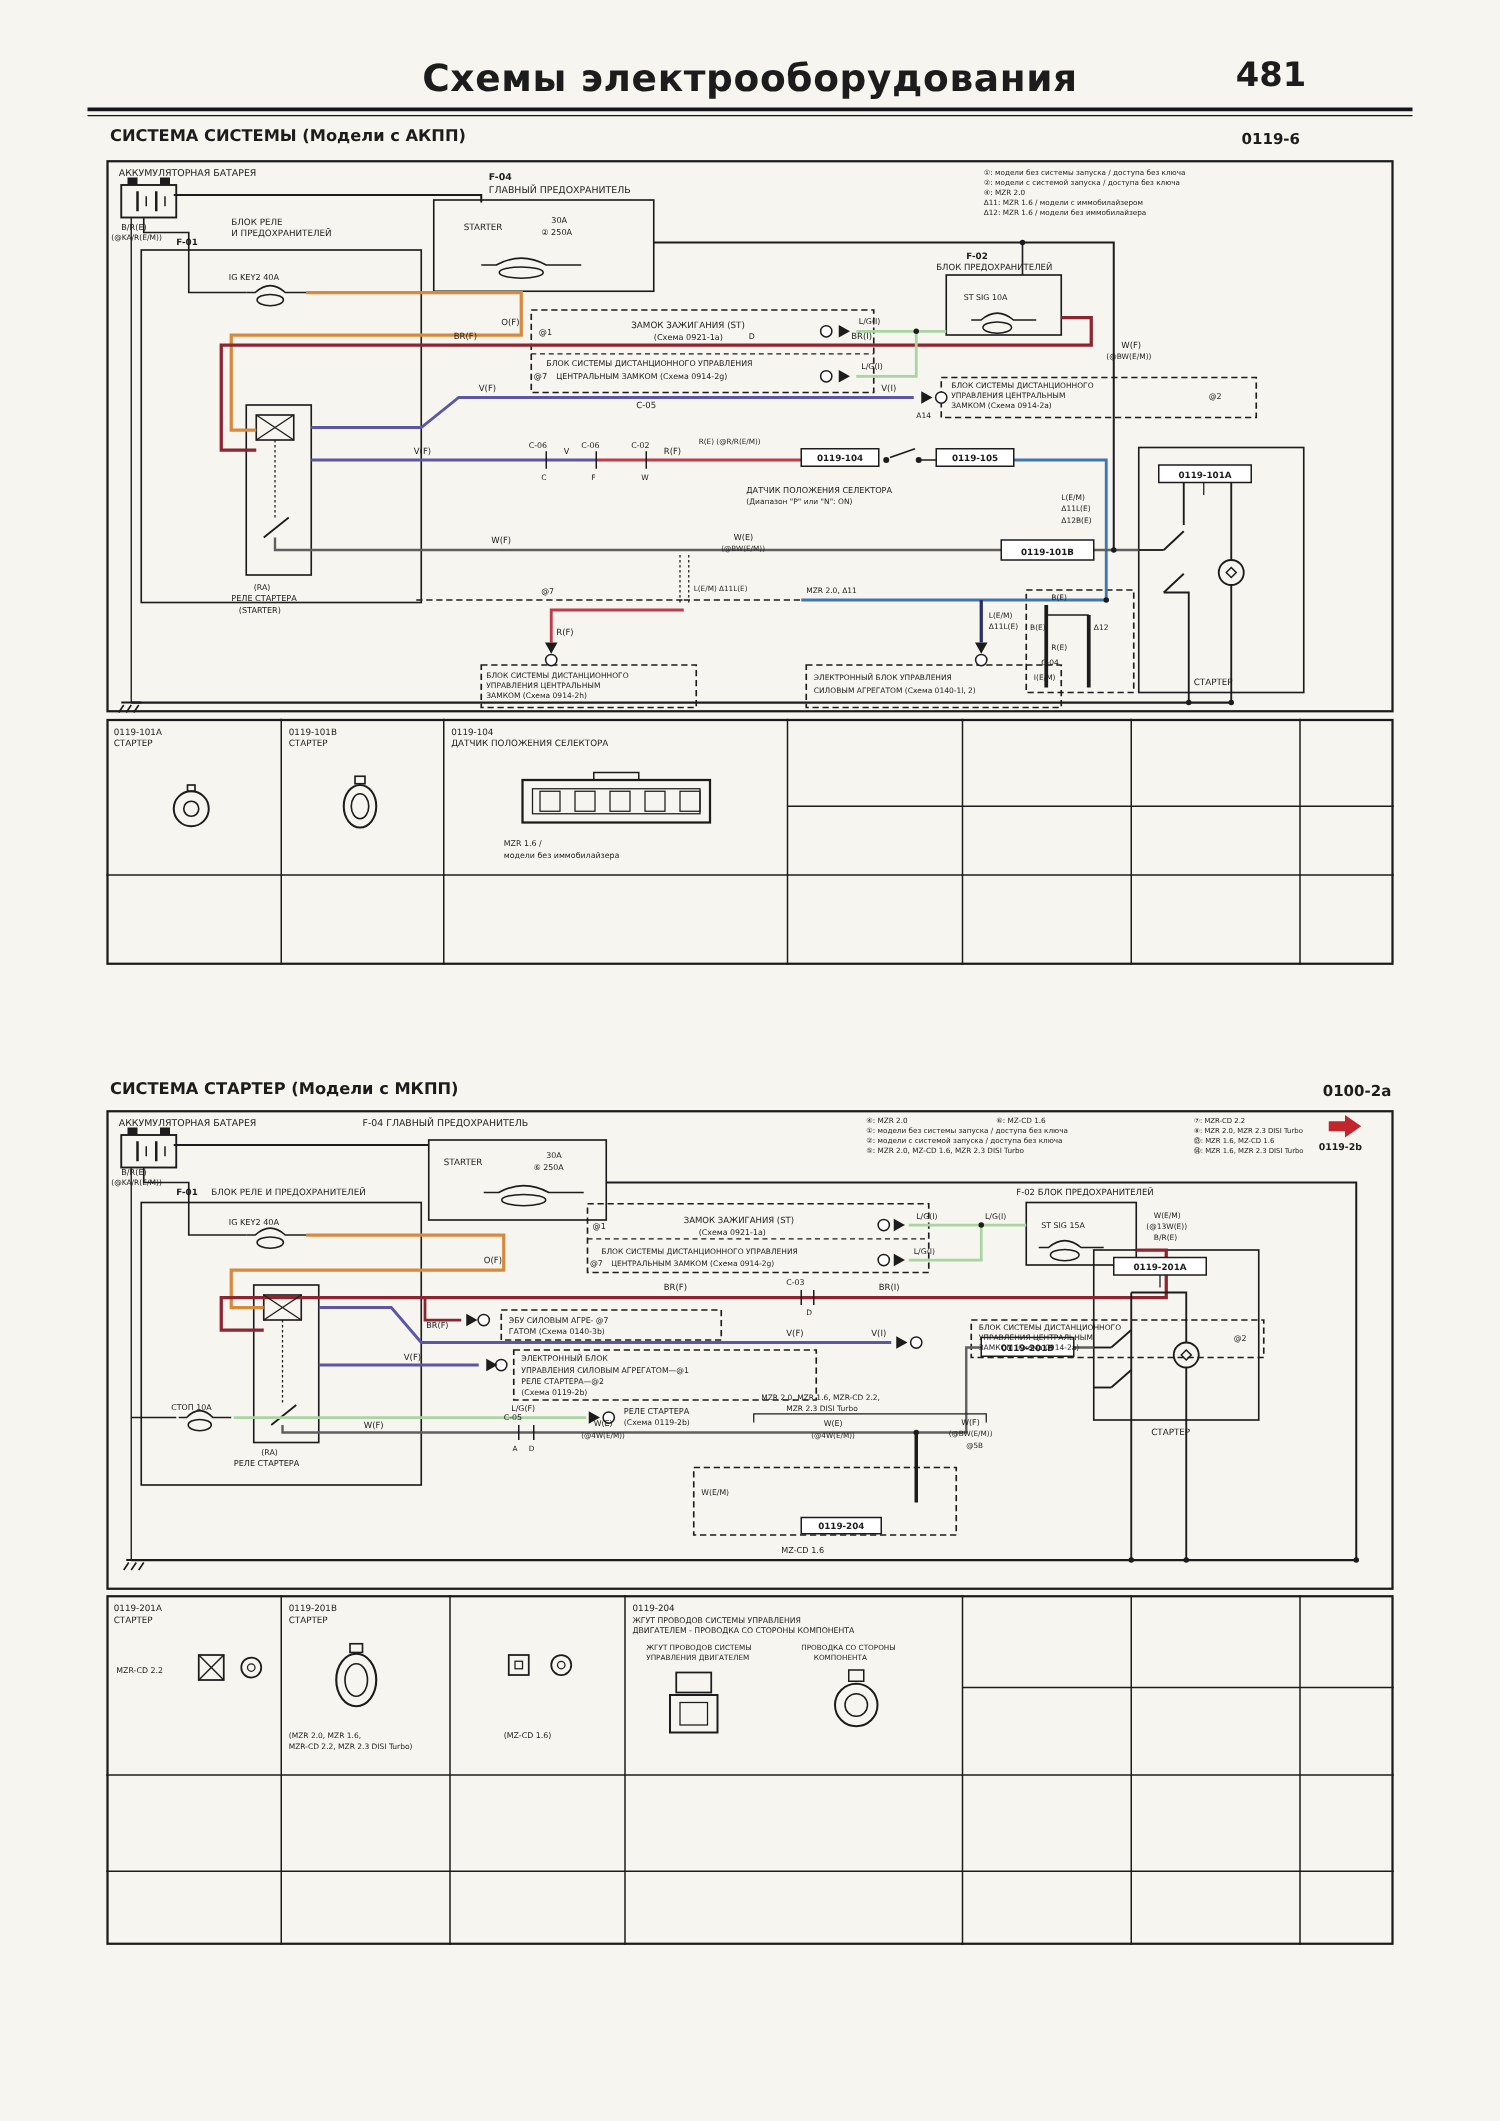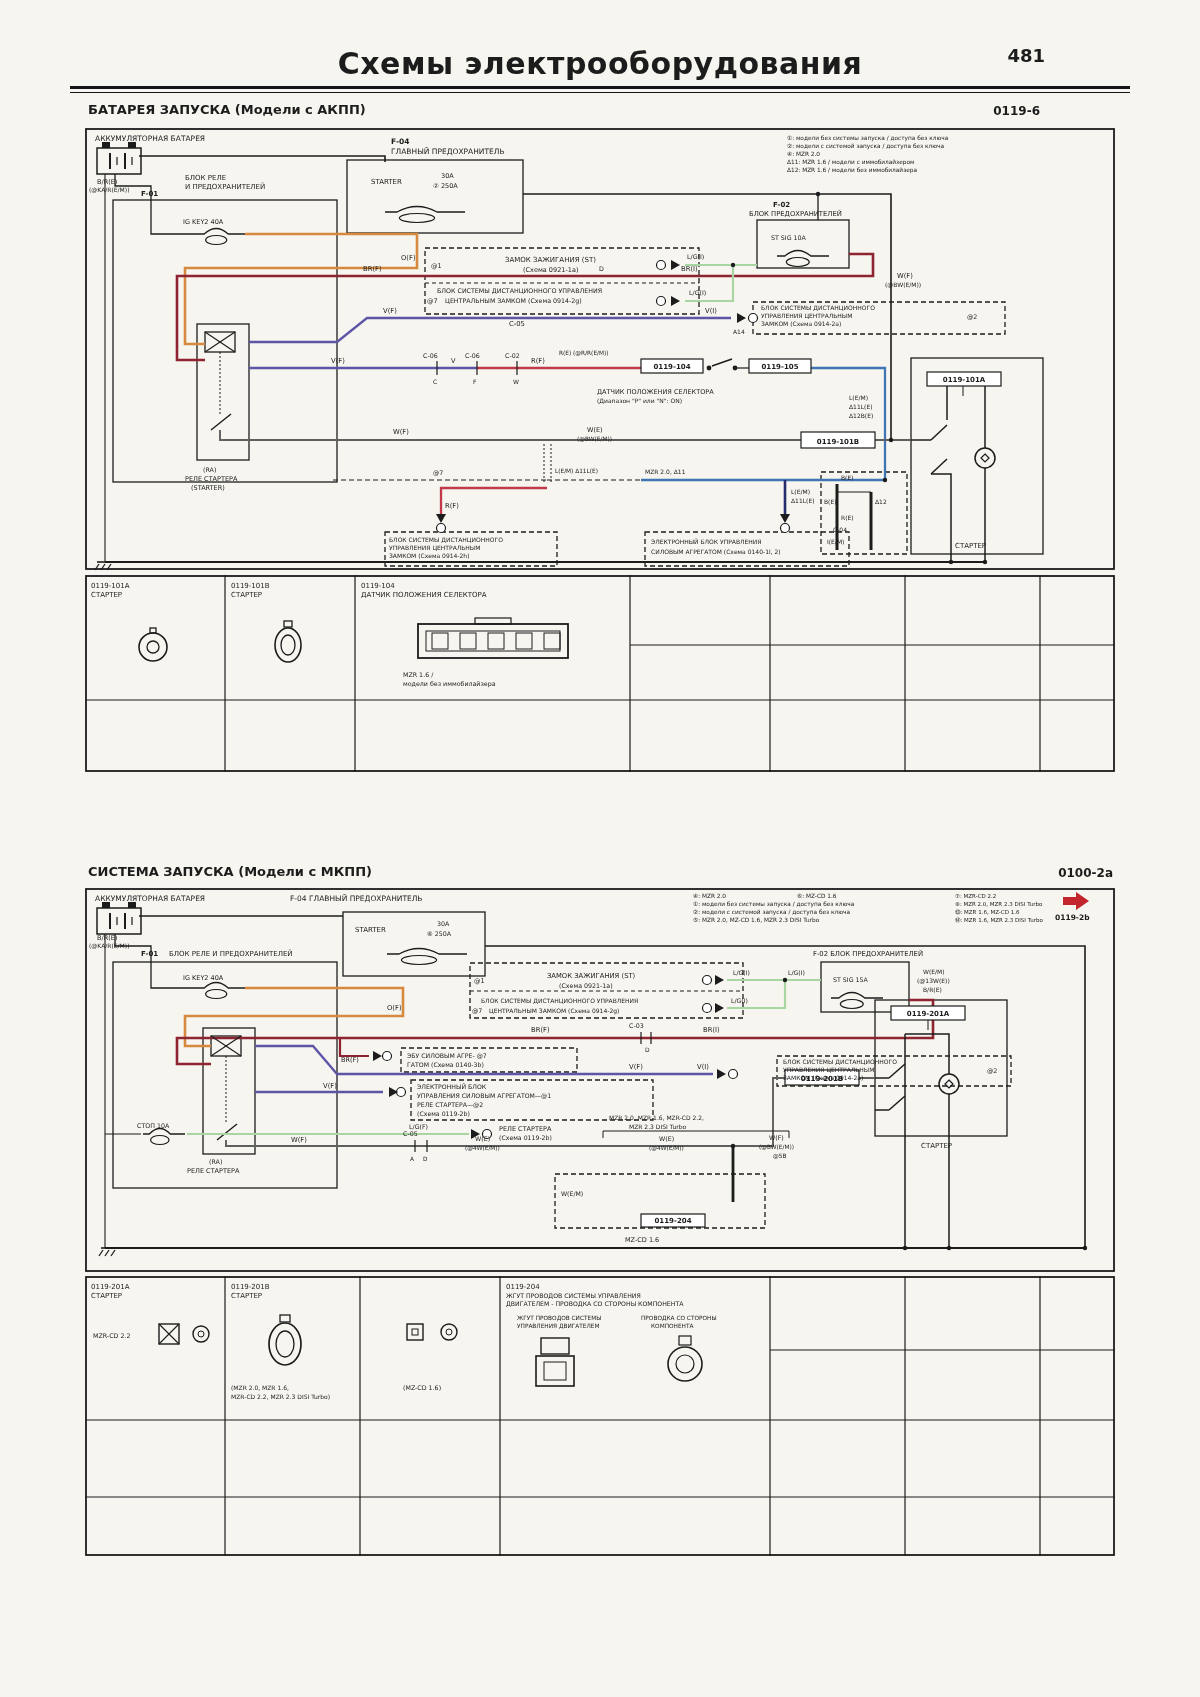--- a/index.html
+++ b/index.html
@@ -1,38 +1,38 @@
 <!DOCTYPE html>
 <html><head>
 <meta charset="utf-8">
 <style>
   html,body{margin:0;padding:0;background:#d8d7d2;}
   .page{position:relative;width:1200px;height:1697px;margin:0 auto;background:#f6f5f0;
         font-family:"DejaVu Sans",sans-serif;color:#1c1c1c;overflow:hidden;}
   .hdr-title{position:absolute;top:46px;left:70px;width:1060px;text-align:center;
              font-size:30px;font-weight:bold;letter-spacing:0.5px;}
-  .hdr-num{position:absolute;top:45px;right:155px;font-size:18px;font-weight:bold;}
+  .hdr-num{position:absolute;top:45px;right:155px;font-size:27px;font-weight:bold;}
   .rule-thick{position:absolute;top:86px;left:70px;right:70px;border-top:3px solid #15151a;}
   .rule-thin{position:absolute;top:92px;left:70px;right:70px;border-top:1px solid #15151a;}
   .sec-title{position:absolute;font-size:13px;font-weight:bold;}
   .sec-code{position:absolute;font-size:12px;font-weight:bold;}
   svg{position:absolute;overflow:visible;}
   svg text{font-family:"DejaVu Sans",sans-serif;}
   .frame{position:absolute;}
 </style>
 </head>
 <body>
 
 <div class="page">
   <div class="hdr-title">Схемы электрооборудования</div>
   <div class="hdr-num">481</div>
   <div class="rule-thick"></div>
   <div class="rule-thin"></div>
 
-  <div class="sec-title" style="top:102px;left:88px;">БАТАРЕЯ ЗАПУСКА (Модели с АКПП)</div>
+  <div class="sec-title" style="top:102px;left:88px;">СИСТЕМА СИСТЕМЫ (Модели с АКПП)</div>
   <div class="sec-code" style="top:104px;right:160px;">0119-6</div>
   <svg id="svg-d1" class="frame" style="left:85px;top:128px;" width="1030" height="442" viewBox="0 0 1030 442">
       <rect x="1" y="1" width="1028" height="440" fill="none" stroke="#1c1c1c" stroke-width="1.8"></rect>
       <rect x="28" y="72" width="224" height="282" fill="none" stroke="#1c1c1c" stroke-width="1.3"></rect>
       <rect x="262" y="32" width="176" height="73" fill="none" stroke="#1c1c1c" stroke-width="1.3"></rect>
       <rect x="672" y="92" width="92" height="48" fill="none" stroke="#1c1c1c" stroke-width="1.3"></rect>
       <rect x="112" y="196" width="52" height="136" fill="none" stroke="#1c1c1c" stroke-width="1.3"></rect>
       <rect x="120" y="204" width="30" height="20" fill="none" stroke="#1c1c1c" stroke-width="1.3"></rect>
       <rect x="340" y="120" width="274" height="66" fill="none" stroke="#1c1c1c" stroke-width="1.3" stroke-dasharray="5 3"></rect>
       <rect x="826" y="230" width="132" height="196" fill="none" stroke="#1c1c1c" stroke-width="1.3"></rect>
@@ -253,21 +253,21 @@
         <rect x="-67" y="-10" width="134" height="20" fill="none" stroke="#1c1c1c" stroke-width="1"></rect>
         <rect x="-61" y="-8" width="16" height="16" fill="none" stroke="#1c1c1c" stroke-width="1"></rect>
         <rect x="-33" y="-8" width="16" height="16" fill="none" stroke="#1c1c1c" stroke-width="1"></rect>
         <rect x="-5" y="-8" width="16" height="16" fill="none" stroke="#1c1c1c" stroke-width="1"></rect>
         <rect x="23" y="-8" width="16" height="16" fill="none" stroke="#1c1c1c" stroke-width="1"></rect>
         <rect x="51" y="-8" width="16" height="16" fill="none" stroke="#1c1c1c" stroke-width="1"></rect>
         <rect x="-18" y="-23" width="36" height="6" fill="none" stroke="#1c1c1c" stroke-width="1.2"></rect>
       </g>
     </svg>
 
-  <div class="sec-title" style="top:864px;left:88px;">СИСТЕМА ЗАПУСКА (Модели с МКПП)</div>
+  <div class="sec-title" style="top:864px;left:88px;">СИСТЕМА СТАРТЕР (Модели с МКПП)</div>
   <div class="sec-code" style="top:866px;right:87px;">0100-2a</div>
   <svg id="svg-d2" class="frame" style="left:85px;top:888px;" width="1030" height="384" viewBox="0 0 1030 384">
       <rect x="1" y="1" width="1028" height="382" fill="none" stroke="#1c1c1c" stroke-width="1.8"></rect>
       <rect x="28" y="74" width="224" height="226" fill="none" stroke="#1c1c1c" stroke-width="1.3"></rect>
       <rect x="258" y="24" width="142" height="64" fill="none" stroke="#1c1c1c" stroke-width="1.3"></rect>
       <rect x="736" y="74" width="88" height="50" fill="none" stroke="#1c1c1c" stroke-width="1.3"></rect>
       <rect x="118" y="140" width="52" height="126" fill="none" stroke="#1c1c1c" stroke-width="1.3"></rect>
       <rect x="126" y="148" width="30" height="20" fill="none" stroke="#1c1c1c" stroke-width="1.3"></rect>
       <rect x="385" y="75" width="273" height="55" fill="none" stroke="#1c1c1c" stroke-width="1.3" stroke-dasharray="5 3"></rect>
       <rect x="790" y="112" width="132" height="136" fill="none" stroke="#1c1c1c" stroke-width="1.3"></rect>

